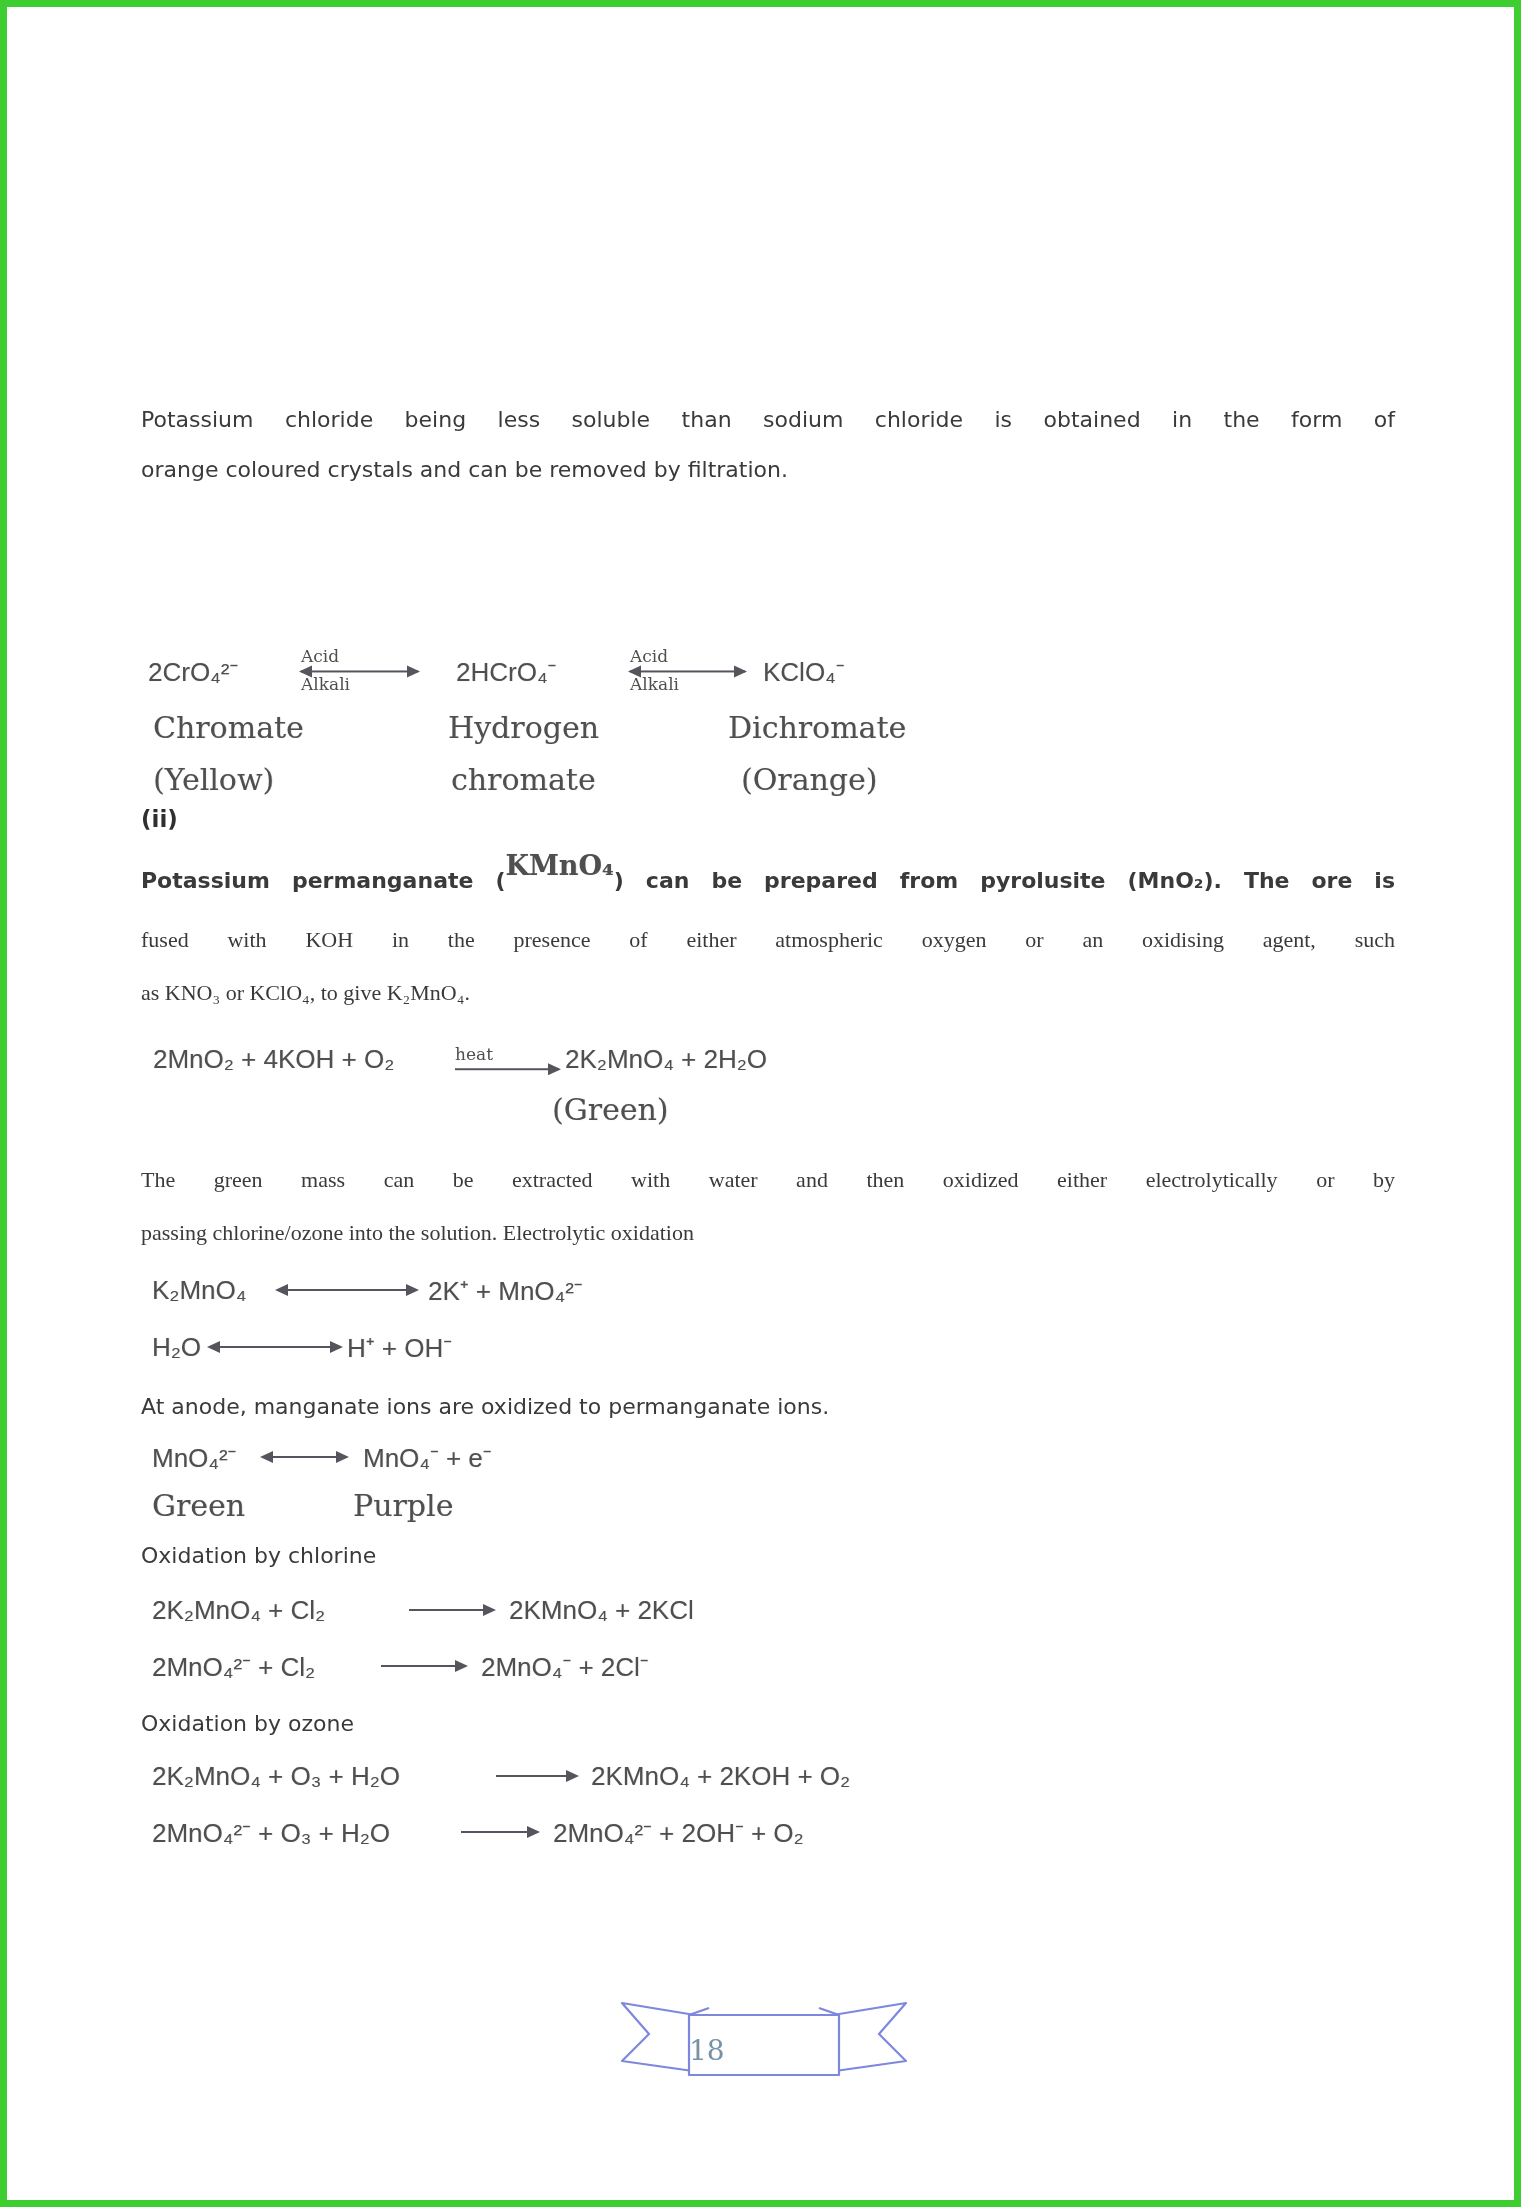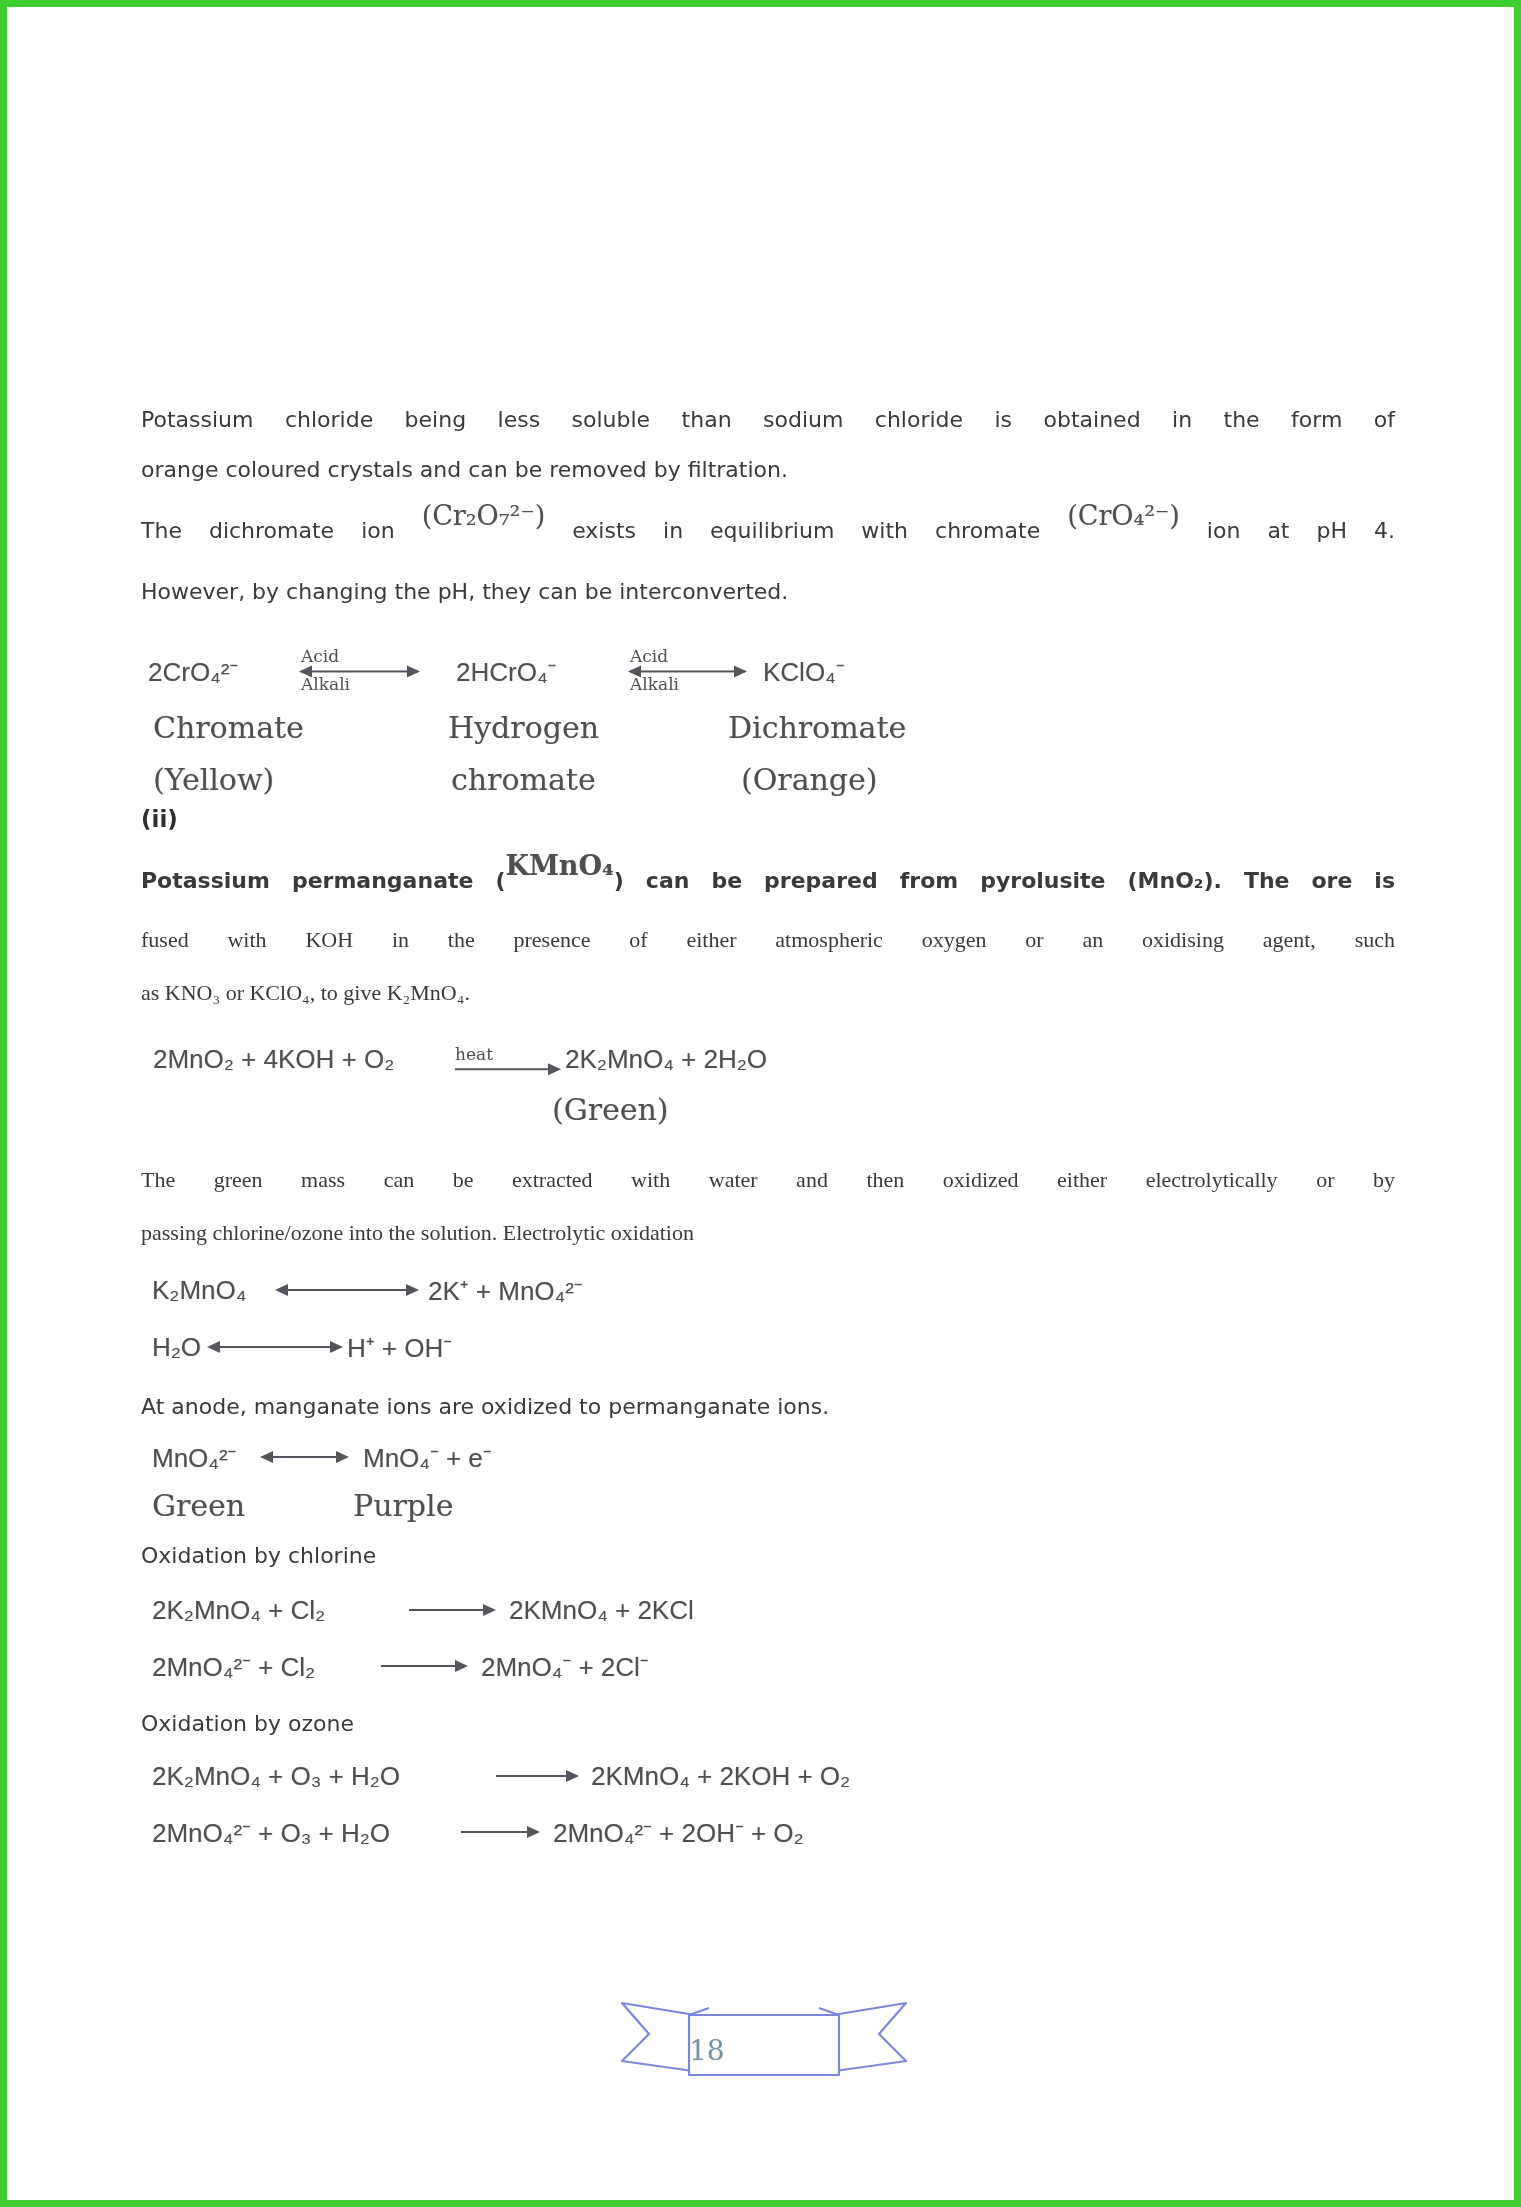--- a/index.html
+++ b/index.html
@@ -81,24 +81,20 @@
 <body>
 
 <div class="page">
   <div class="content">
 
     <div class="block" style="top:388px">
       <div class="line jl">Potassium chloride being less soluble than sodium chloride is obtained in the form of</div>
       <div class="line">orange coloured crystals and can be removed by filtration.</div>
     </div>
 
-    <div class="block" style="top:486px">
-      <div class="line jl tall"><span>The dichromate ion </span><span class="inline-formula">(Cr₂O₇²⁻)</span><span> exists in equilibrium with chromate </span><span class="inline-formula">(CrO₄²⁻)</span><span> ion at pH 4.</span></div>
-      <div class="line">However, by changing the pH, they can be interconverted.</div>
-    </div>
 
     <div class="eqline" style="top:628px;height:72px">
       <span class="term" style="left:7px">2CrO₄²⁻</span>
       <span class="labeled-arrow" style="left:160px;width:117px">
         <span class="alabel">Acid</span>
         <span class="aline dbl"></span>
         <span class="alabel">Alkali</span>
       </span>
       <span class="term" style="left:315px">2HCrO₄⁻</span>
       <span class="labeled-arrow" style="left:489px;width:115px">

